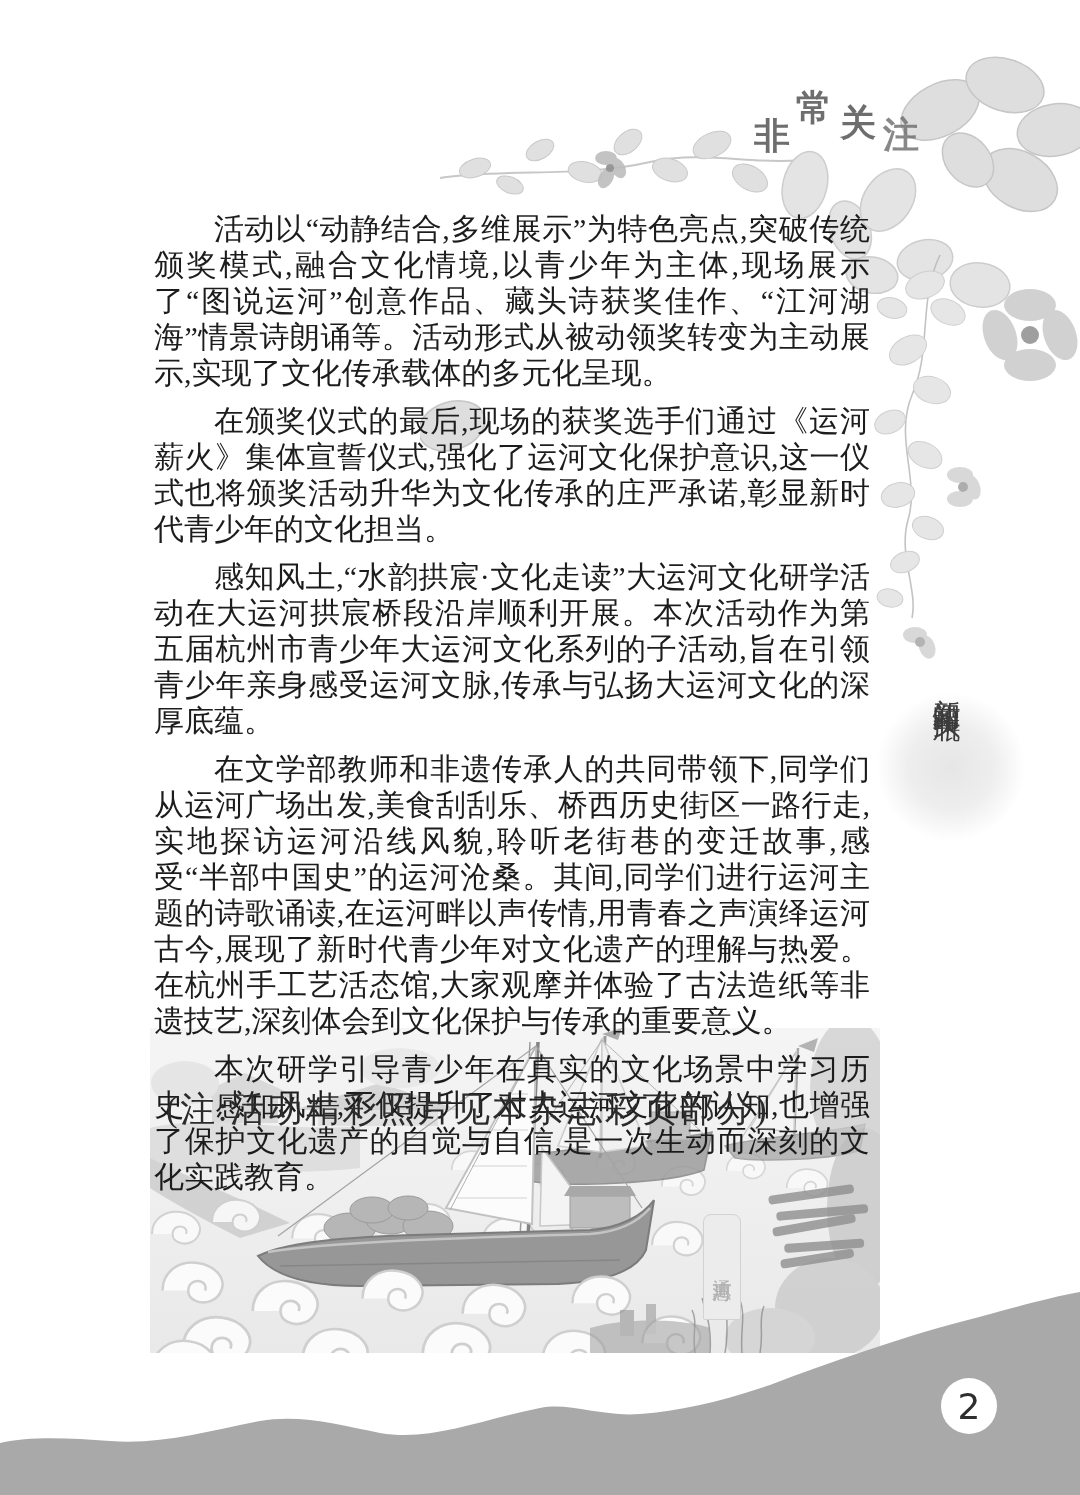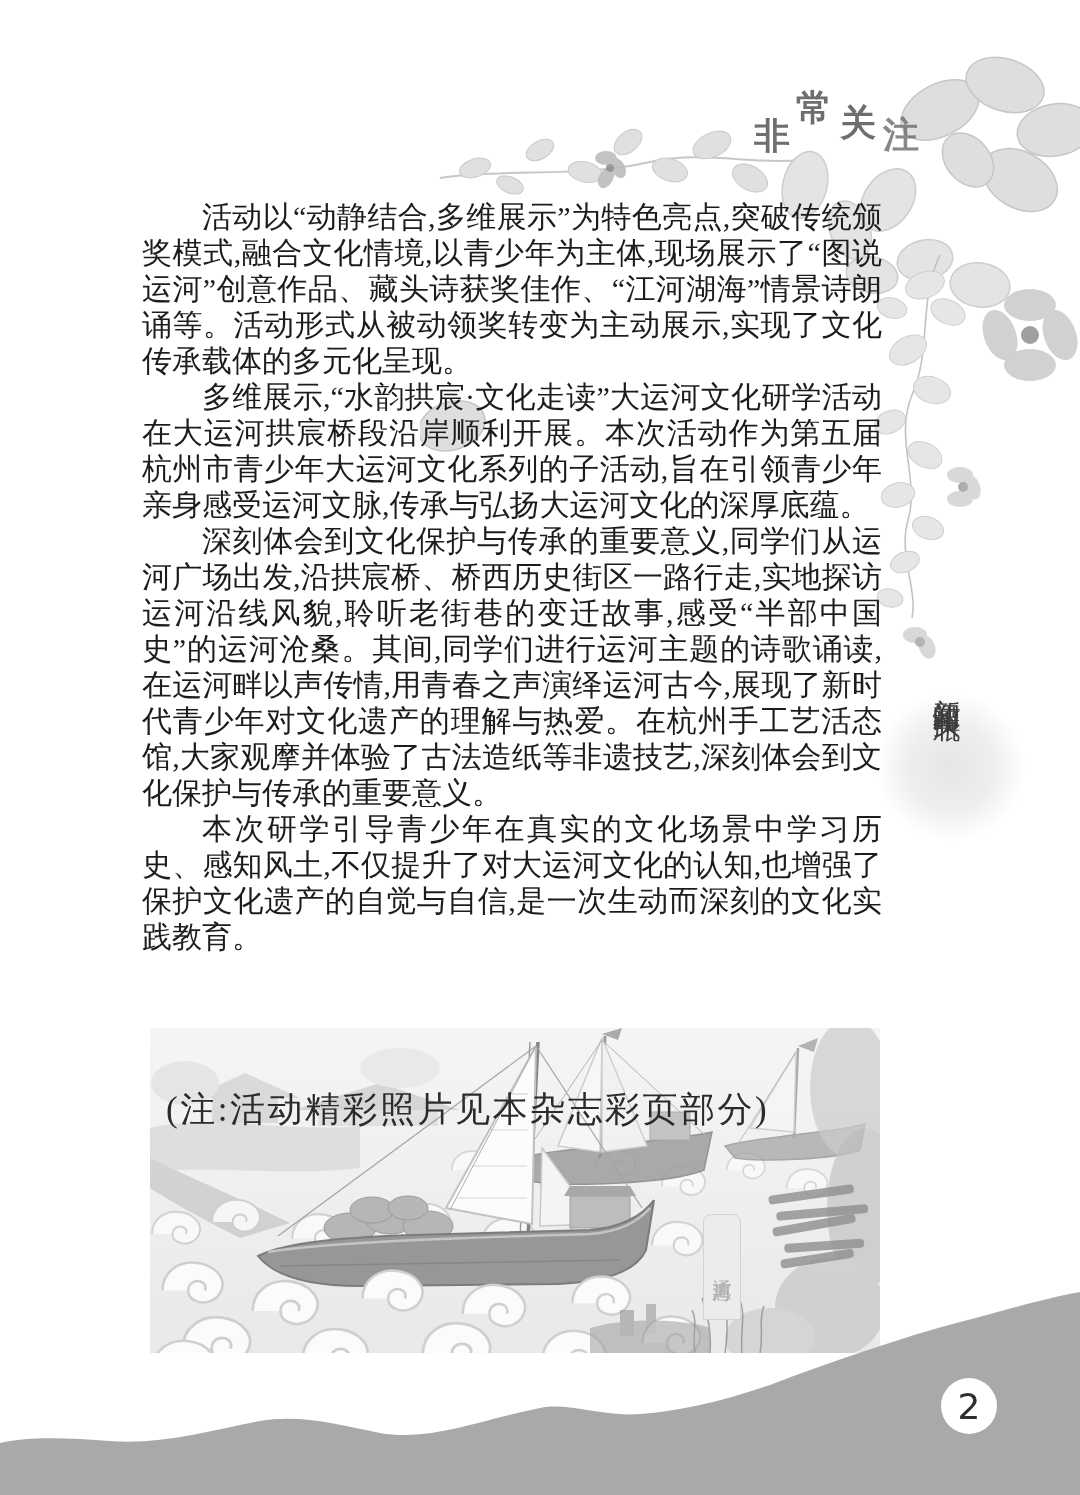--- a/index.html
+++ b/index.html
@@ -16,21 +16,21 @@
   }
   .tc0{ left:754px; top:118px; }
   .tc1{ left:796px; top:90px;  }
   .tc2{ left:840px; top:105px; }
   .tc3{ left:883px; top:117px; opacity:.82; }
   
   .article{
     position:absolute; left:142px; top:199px; width:740px; z-index:3;
     font-size:30px; line-height:36px; color:#1c1c1c;
   }
-  .article p{ margin:0; text-indent:2em; text-align:justify; }
+  .article p{ margin:12px; text-indent:2em; text-align:justify; }
   
   .side-splash{
     position:absolute; left:876px; top:692px; width:150px; height:150px; z-index:1;
     background:radial-gradient(circle, #e6e6e6 0%, #eeeeee 40%, rgba(255,255,255,0) 70%);
     border-radius:50%;
   }
   .side-label{
     position:absolute; left:927px; top:676px; z-index:2;
     writing-mode:vertical-rl; text-orientation:upright;
     font-family:"DejaVu Sans","Liberation Sans",sans-serif;
@@ -142,22 +142,23 @@
     </g>
   </svg>
 
   <span class="title-char tc0">非</span>
   <span class="title-char tc1">常</span>
   <span class="title-char tc2">关</span>
   <span class="title-char tc3">注</span>
 
   <div class="article">
     <p>活动以“动静结合,多维展示”为特色亮点,突破传统颁奖模式,融合文化情境,以青少年为主体,现场展示了“图说运河”创意作品、藏头诗获奖佳作、“江河湖海”情景诗朗诵等。活动形式从被动领奖转变为主动展示,实现了文化传承载体的多元化呈现。</p>
-    <p>多维展示,“水韵拱宸·文化走读”大运河文化研学活动在大运河拱宸桥段沿岸顺利开展。本次活动作为第五届杭州市青少年大运河文化系列的子活动,旨在引领青少年亲身感受运河文脉,传承与弘扬大运河文化的深厚底蕴。</p>
-    <p>深刻体会到文化保护与传承的重要意义,同学们从运河广场出发,沿拱宸桥、桥西历史街区一路行走,实地探访运河沿线风貌,聆听老街巷的变迁故事,感受“半部中国史”的运河沧桑。其间,同学们进行运河主题的诗歌诵读,在运河畔以声传情,用青春之声演绎运河古今,展现了新时代青少年对文化遗产的理解与热爱。在杭州手工艺活态馆,大家观摩并体验了古法造纸等非遗技艺,深刻体会到文化保护与传承的重要意义。</p>
+    <p>在颁奖仪式的最后,现场的获奖选手们通过《运河薪火》集体宣誓仪式,强化了运河文化保护意识,这一仪式也将颁奖活动升华为文化传承的庄严承诺,彰显新时代青少年的文化担当。</p>
+    <p>感知风土,“水韵拱宸·文化走读”大运河文化研学活动在大运河拱宸桥段沿岸顺利开展。本次活动作为第五届杭州市青少年大运河文化系列的子活动,旨在引领青少年亲身感受运河文脉,传承与弘扬大运河文化的深厚底蕴。</p>
+    <p>在文学部教师和非遗传承人的共同带领下,同学们从运河广场出发,美食刮刮乐、桥西历史街区一路行走,实地探访运河沿线风貌,聆听老街巷的变迁故事,感受“半部中国史”的运河沧桑。其间,同学们进行运河主题的诗歌诵读,在运河畔以声传情,用青春之声演绎运河古今,展现了新时代青少年对文化遗产的理解与热爱。在杭州手工艺活态馆,大家观摩并体验了古法造纸等非遗技艺,深刻体会到文化保护与传承的重要意义。</p>
     <p>本次研学引导青少年在真实的文化场景中学习历史、感知风土,不仅提升了对大运河文化的认知,也增强了保护文化遗产的自觉与自信,是一次生动而深刻的文化实践教育。</p>
   </div>
 
   <div class="side-splash"></div>
   <div class="side-label">新闻罐头瓶</div>
 
   <div class="illustration">
     <svg width="730" height="325" viewBox="0 0 730 325" aria-hidden="true">
       <defs>
         <linearGradient id="bgG" x1="0" y1="0" x2="0" y2="1">

